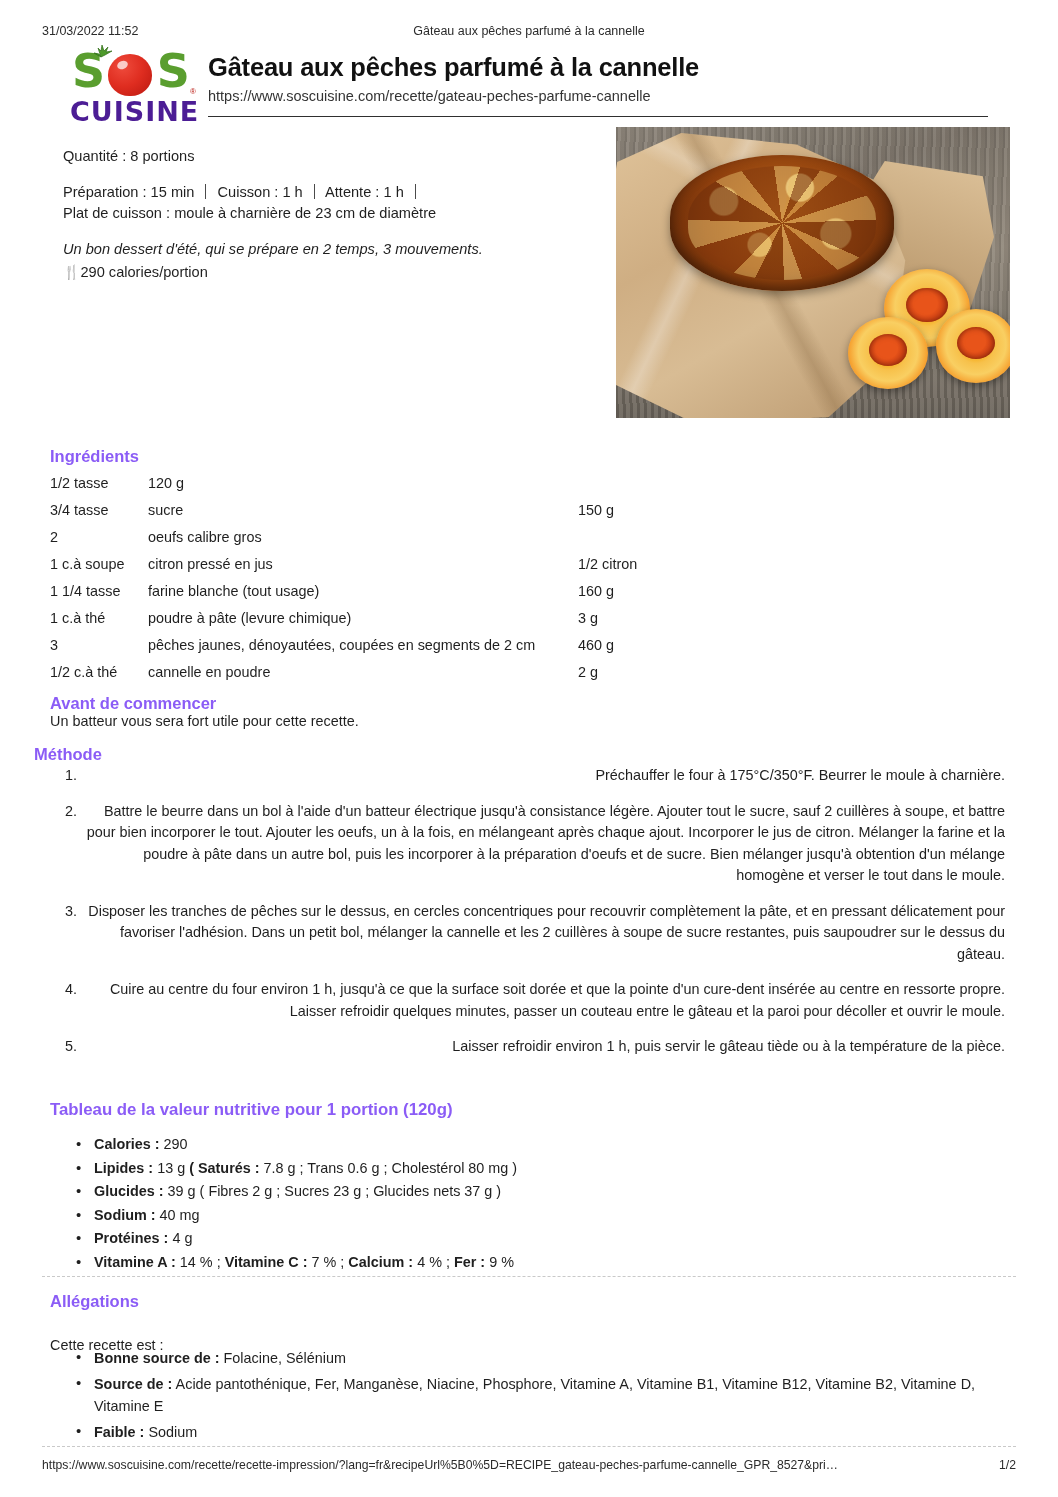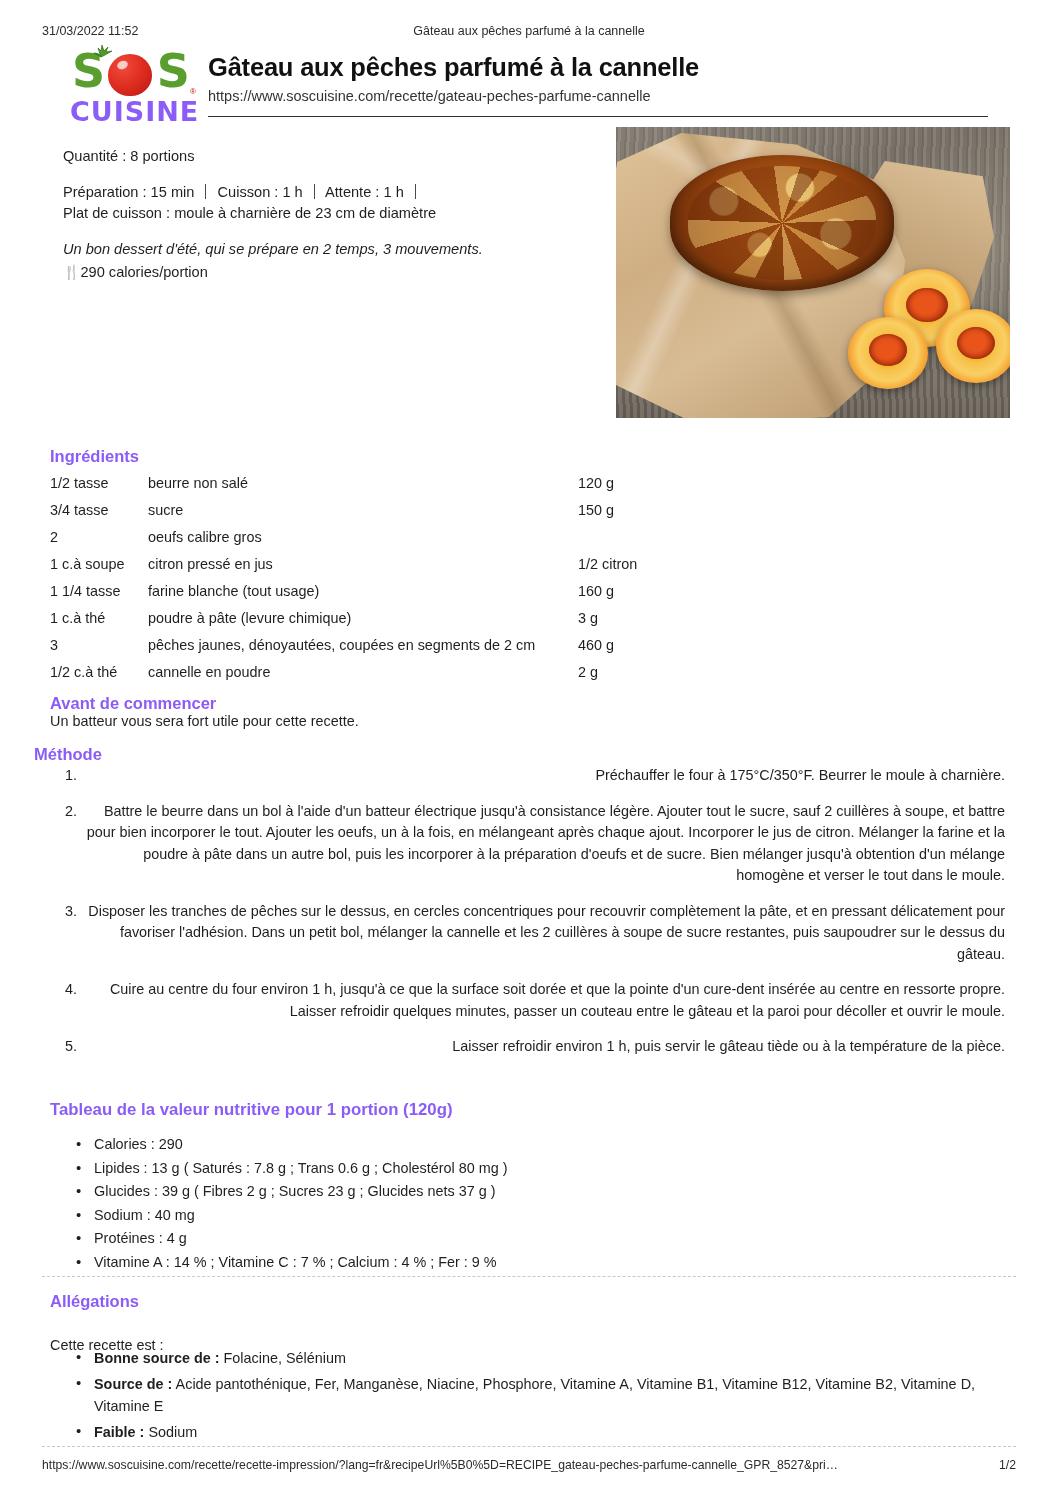--- a/index.html
+++ b/index.html
@@ -52,21 +52,21 @@
   .logo .leaf {
     position: absolute; left: 19px; top: -5px; width: 24px; height: 13px;
   }
   .logo .reg {
     position: absolute; right: -4px; bottom: 2px; font-size: 8px; color: #b9170f;
   }
   .logo .cuisine {
     position: absolute; left: 0; top: 46px; width: 122px; text-align: right;
     font-family: "DejaVu Sans", sans-serif;
     font-weight: bold; font-size: 27px; letter-spacing: 1px;
-    color: #8b5cf6;
+    color: #4c1d95;
   }
 
   
   .title-block { position: absolute; left: 208px; top: 52px; width: 560px; }
   .recipe-title {
     font-size: 25.5px; font-weight: bold; color: #111;
     letter-spacing: -0.2px; line-height: 30px;
   }
   .recipe-url {
     margin-top: 5px; font-size: 14.5px; color: #333; line-height: 18px;
@@ -198,21 +198,21 @@
   
   .nut-list { position: absolute; left: 72px; top: 1133px; width: 760px; }
   .nut-item {
     position: relative; font-size: 14.4px; line-height: 23.5px; color: #1f1f1f;
     padding-left: 22px;
   }
   .nut-item::before {
     content: "•"; position: absolute; left: 4px; top: -1px;
     font-size: 15px; color: #1f1f1f;
   }
-  .nut-item b { font-weight: normal; }
+  .nut-item b { font-weight: bold; }
 
   
   .dashed {
     position: absolute; left: 42px; width: 974px;
     border-top: 1.4px dashed #c9c9c9;
   }
 
   
   .alleg-intro { position: absolute; left: 50px; top: 1337px; font-size: 14.4px; color: #1f1f1f; }
   .alleg-list { position: absolute; left: 72px; top: 1344px; width: 940px; }
@@ -300,21 +300,20 @@
       </div>
     <div class="peach p3">
         <span class="pit"></span>
       </div>
   </div>
 
   <div class="h-section" style="left:50px; top:447px;">Ingrédients</div>
   <div class="ing-wrap">
     <div class="ing-row">
       <span class="ing-qty">1/2 tasse</span>
-      <span class="ing-name">beurre non salé</span>
       <span class="ing-weight">120 g</span>
     </div>
     <div class="ing-row">
       <span class="ing-qty">3/4 tasse</span>
       <span class="ing-name">sucre</span>
       <span class="ing-weight">150 g</span>
     </div>
     <div class="ing-row">
       <span class="ing-qty">2</span>
       <span class="ing-name">oeufs calibre gros</span>

